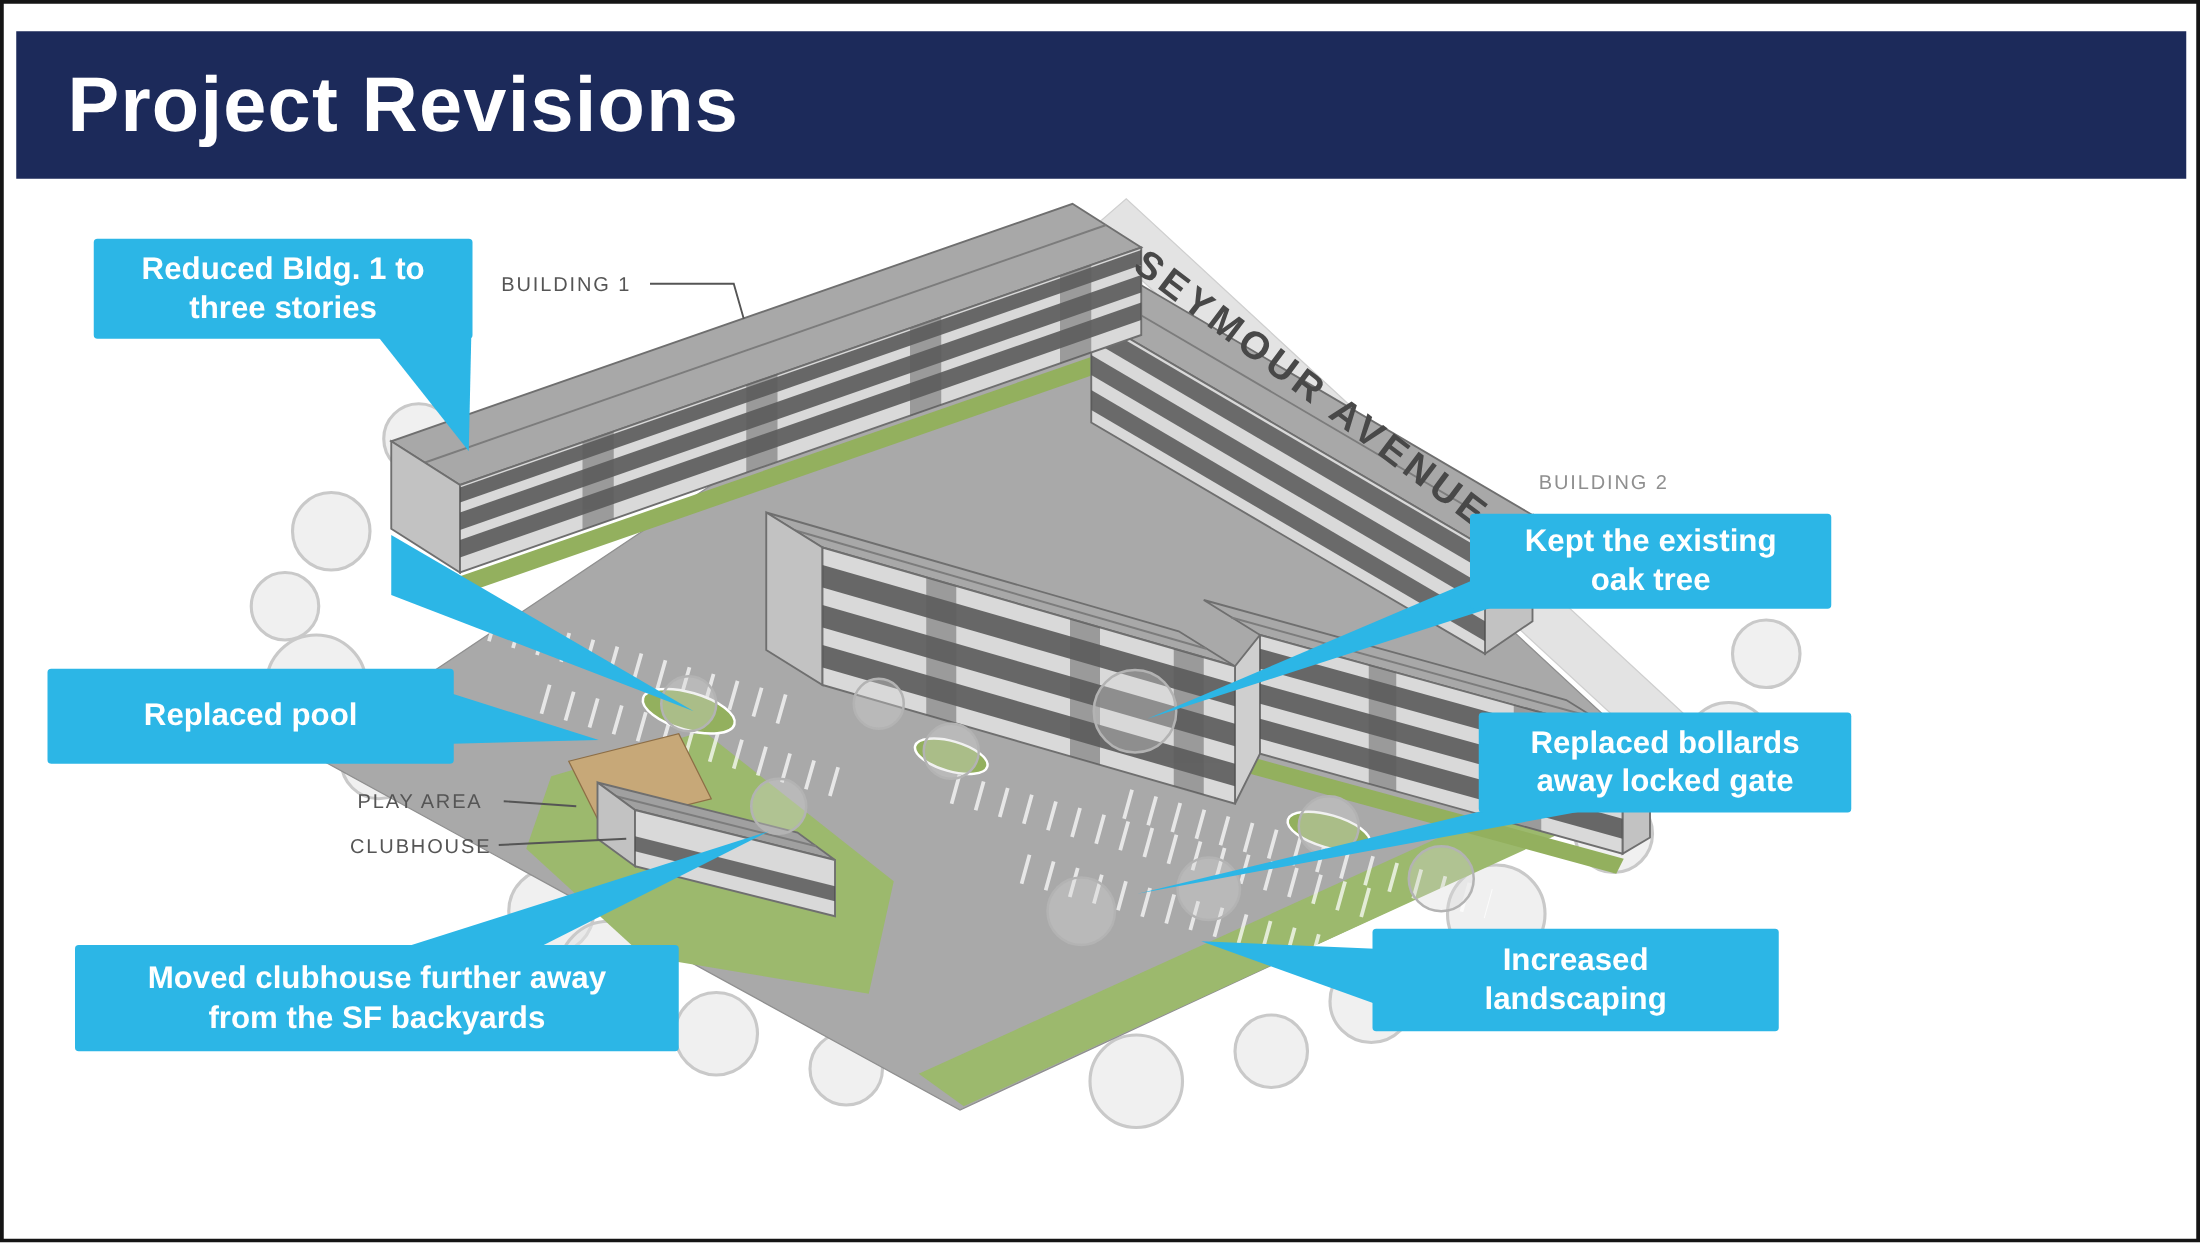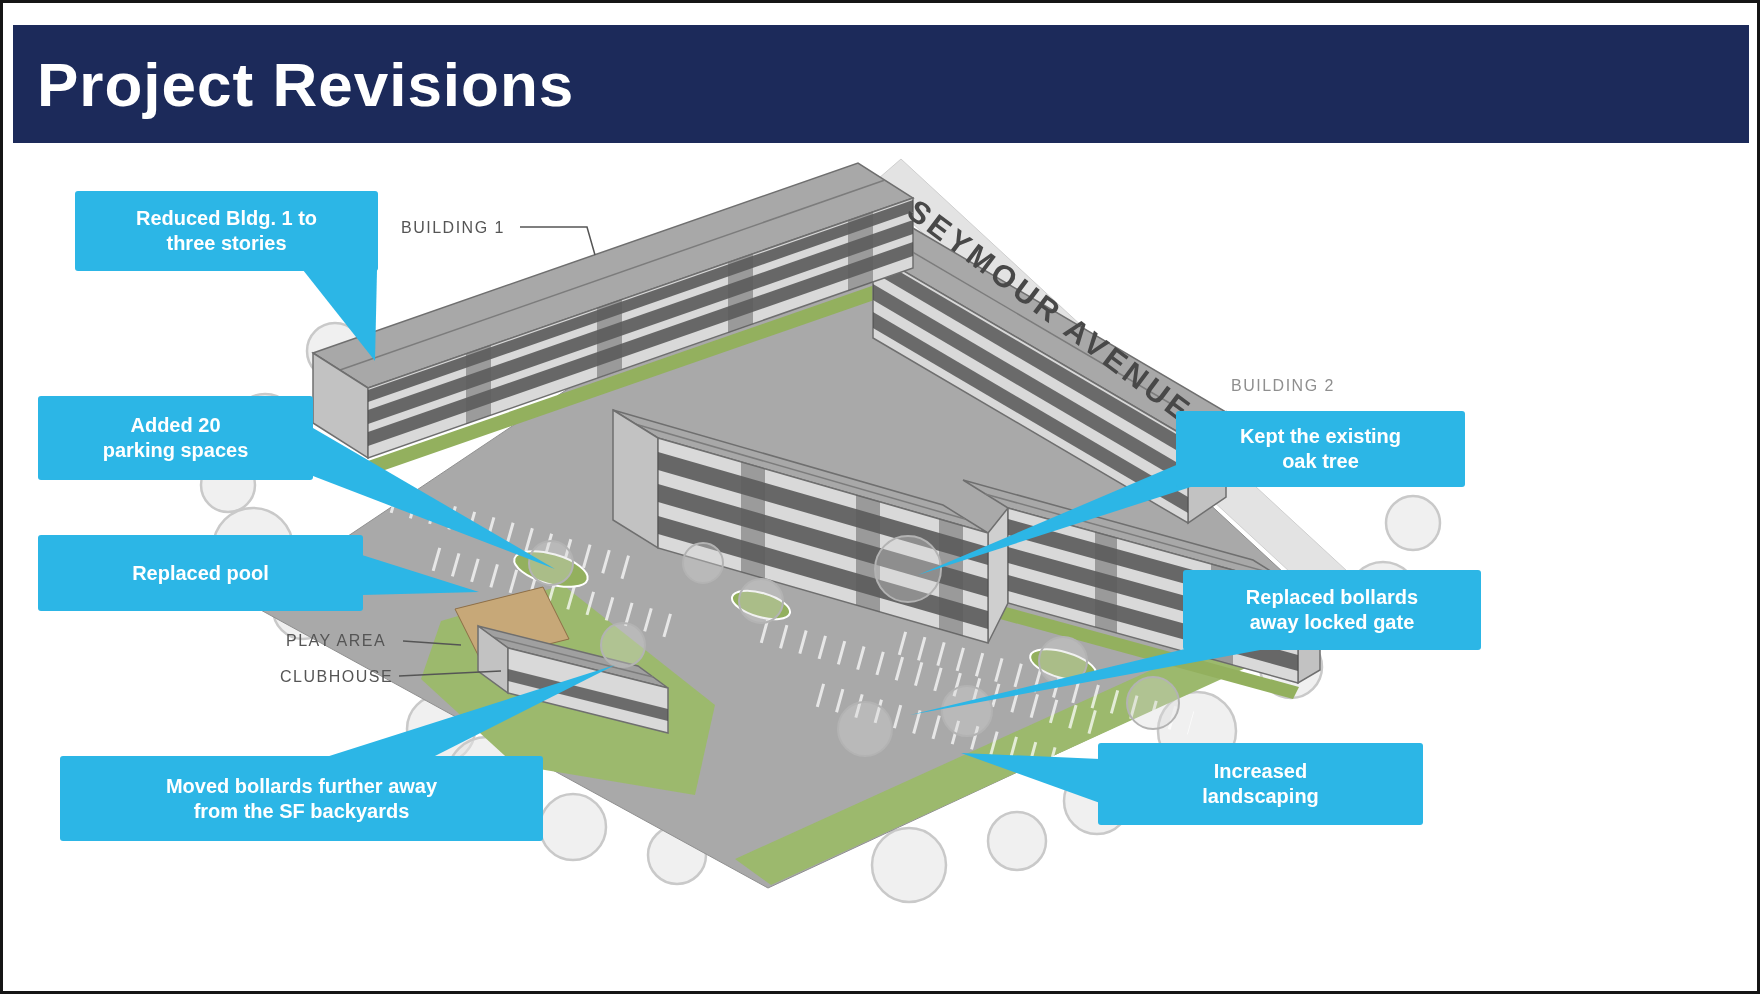--- a/index.html
+++ b/index.html
@@ -2,24 +2,24 @@
 <html><head>
 <meta charset="utf-8">
 <style>
   * { margin:0; padding:0; box-sizing:border-box; }
   html,body { background:#ffffff; font-family:"Liberation Sans", sans-serif; }
   .slide { position:relative; width:1760px; height:994px; background:#ffffff;
            border:3px solid #151515; overflow:hidden; }
   .svg-layer { position:absolute; left:0; top:0; width:1754px; height:988px; }
   .header { position:absolute; left:10px; top:22px; width:1736px; height:118px;
             background:#1c2a5a; display:flex; align-items:center; }
-  .title { color:#ffffff; font-size:62px; font-weight:800; padding-left:24px;
+  .title { color:#ffffff; font-size:62px; font-weight:800; padding-left:41px;
            letter-spacing:1px; }
   .callout { position:absolute; background:#2cb6e6; color:#ffffff; font-weight:800;
-             font-size:20px; line-height:1.25; display:flex; align-items:center;
+             font-size:25px; line-height:1.25; display:flex; align-items:center;
              justify-content:center; text-align:center; white-space:pre-line;
              border-radius:3px; padding:6px 10px; }
 </style>
 </head>
 <body>
 
 <div class="slide">
 
   <svg class="svg-layer" viewBox="0 0 1754 988">
 
@@ -175,24 +175,22 @@
       <polygon points="1097,756 1097,800 958,750"></polygon>
     </g>
   </svg>
 
   <div class="header">
     <div class="title">Project Revisions</div>
   </div>
 
   <div class="callout" style="left:72px;   top:188px; width:303px; height:80px">Reduced Bldg. 1 to
 three stories</div>
-  <div class="callout" style="left:35px;   top:393px; width:275px; height:84px">Added 20
-parking spaces</div>
   <div class="callout" style="left:35px;   top:532px; width:325px; height:76px">Replaced pool</div>
-  <div class="callout" style="left:57px;   top:753px; width:483px; height:85px">Moved bollards further away
+  <div class="callout" style="left:57px;   top:753px; width:483px; height:85px">Moved clubhouse further away
 from the SF backyards</div>
   <div class="callout" style="left:1173px; top:408px; width:289px; height:76px">Kept the existing
 oak tree</div>
   <div class="callout" style="left:1180px; top:567px; width:298px; height:80px">Replaced bollards
 away locked gate</div>
   <div class="callout" style="left:1095px; top:740px; width:325px; height:82px">Increased
 landscaping</div>
 
 </div>
 

